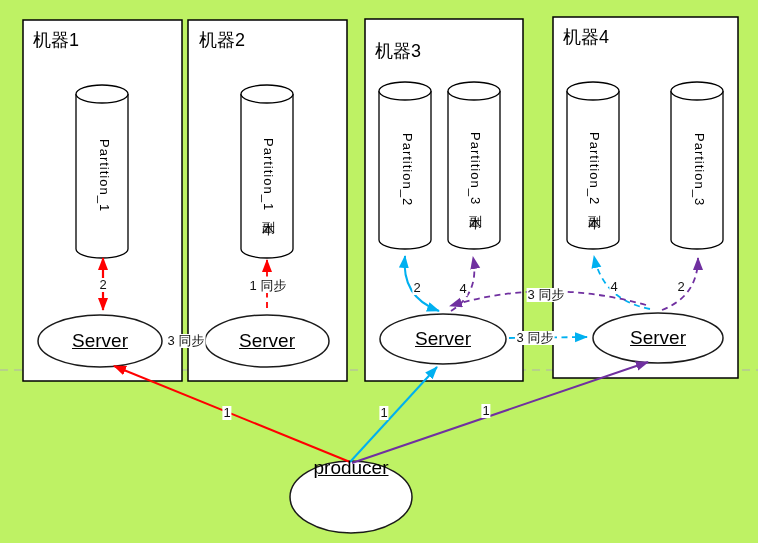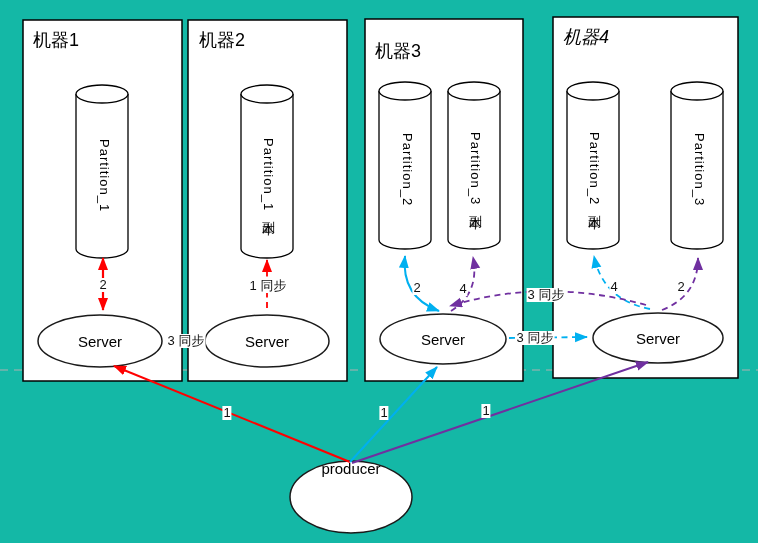--- a/index.html
+++ b/index.html
@@ -1,29 +1,29 @@
 <!DOCTYPE html>
 <html><head>
 <meta charset="utf-8">
 <style>
   html,body{margin:0;padding:0;background:#fff;}
   #stage{
-    position:relative;width:758px;height:543px;background:#14b8a6;overflow:hidden;
+    position:relative;width:758px;height:543px;background:#bef264;overflow:hidden;
     font-family:"Liberation Sans","DejaVu Sans",sans-serif;color:#000;
   }
   #stage svg{position:absolute;left:0;top:0;}
   .txt{position:absolute;white-space:nowrap;}
   .m-title{font-size:18px;color:#000;}
   .vlabel{
     writing-mode:vertical-rl;text-orientation:mixed;
     font-size:13px;color:#000;text-align:center;letter-spacing:1px;
   }
   .node-label{
     position:absolute;transform:translate(-50%,-50%);
-    font-size:15px;color:#000;
+    font-size:19px;color:#000;text-decoration:underline;
   }
   .lbl{
     position:absolute;transform:translate(-50%,-50%);
     font-size:13px;color:#111;background:#fff;padding:0 1px;line-height:14px;
   }
   .arrow-solid{fill:none;stroke-width:2;}
   .arrow-solid-thick{fill:none;stroke-width:2.2;}
   .arrow-dash{fill:none;stroke-width:1.8;stroke-dasharray:6 4.5;}
   .boxline{fill:#fff;stroke:#000;stroke-width:1.5;}
   .cyl{fill:#fff;stroke:#000;stroke-width:1.3;}
@@ -97,21 +97,21 @@
 
   <path d="M352,463 L648,362" class="arrow-solid" marker-end="url(#ah-purple)" stroke="#7030A0"></path>
   <path d="M662,310 Q698,296 698,258" class="arrow-dash" marker-end="url(#ah-purple)" stroke="#7030A0"></path>
   <path d="M646,305 Q545,277 450,306" class="arrow-dash" marker-end="url(#ah-purple)" stroke="#7030A0"></path>
   <path d="M451,311 Q480,293 473,257" class="arrow-dash" marker-end="url(#ah-purple)" stroke="#7030A0"></path>
 </svg>
 
 <div class="txt m-title" style="left:33px;top:28px;">机器1</div>
 <div class="txt m-title" style="left:199px;top:28px;text-align:center;">机器2</div>
 <div class="txt m-title" style="left:375px;top:27px;margin-top:12px;">机器3</div>
-<div class="txt m-title" style="left:563px;top:25px;font-style:italic;">机器4</div>
+<div class="txt m-title" style="left:563px;top:25px;">机器4</div>
 
 <div class="txt vlabel" style="left:92px;top:103px;height:145px;width:20px;">Partition_1</div>
 <div class="txt vlabel" style="left:257px;top:103px;height:145px;width:20px;">Partition_1副本</div>
 <div class="txt vlabel" style="left:395px;top:100px;height:140px;width:20px;">Partition_2</div>
 <div class="txt vlabel" style="left:464px;top:100px;height:140px;width:20px;">Partition_3副本</div>
 <div class="txt vlabel" style="left:583px;top:100px;height:140px;width:20px;">Partition_2副本</div>
 <div class="txt vlabel" style="left:687px;top:100px;height:140px;width:20px;">Partition_3</div>
 
 <div class="node-label" style="left:100px;top:341px;">Server</div>
 <div class="node-label" style="left:267px;top:341px;">Server</div>

